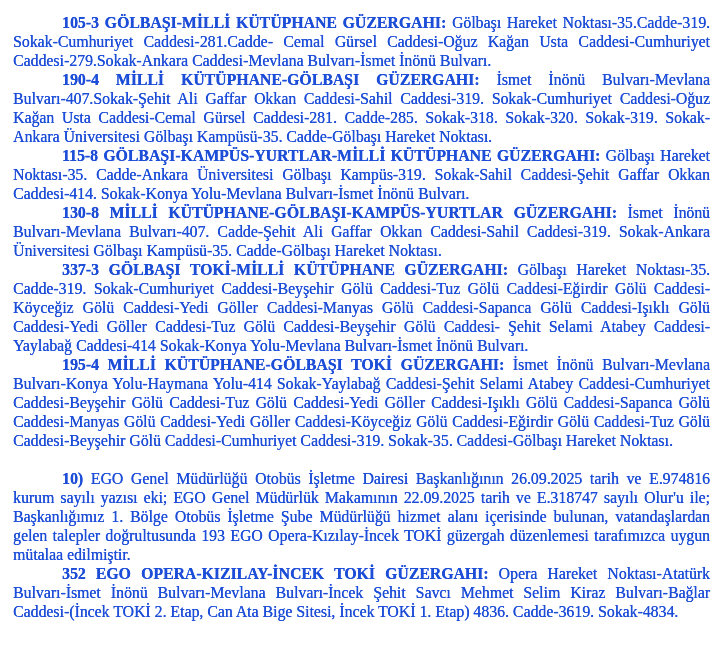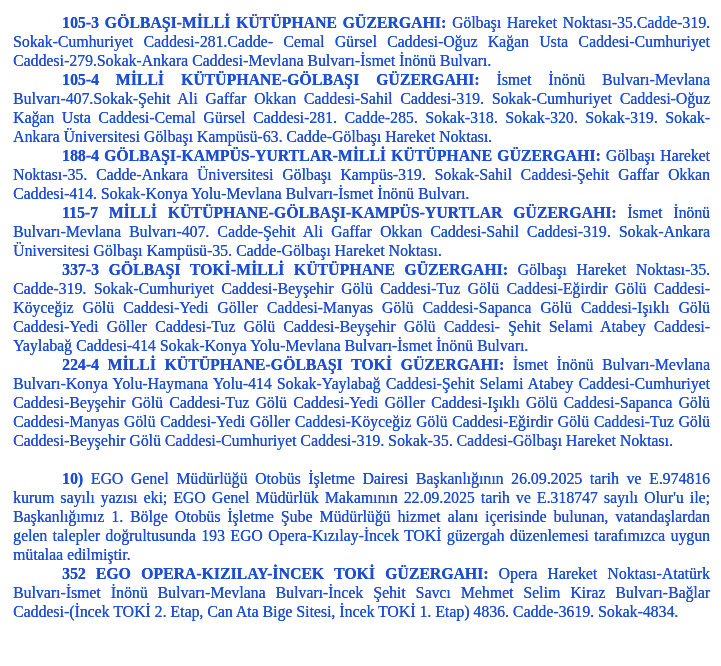--- a/index.html
+++ b/index.html
@@ -40,42 +40,42 @@
 <body>
 
 <div class="page">
 
   <p class="para">
     <span class="hdr">105-3 GÖLBAŞI-MİLLİ KÜTÜPHANE GÜZERGAHI:</span>
     <span>Gölbaşı Hareket Noktası-35.Cadde-319. Sokak-Cumhuriyet Caddesi-281.Cadde- Cemal Gürsel Caddesi-Oğuz Kağan Usta Caddesi-Cumhuriyet Caddesi-279.Sokak-Ankara Caddesi-Mevlana Bulvarı-İsmet İnönü Bulvarı.</span>
   </p>
 
   <p class="para">
-    <span class="hdr">105-4 MİLLİ KÜTÜPHANE-GÖLBAŞI GÜZERGAHI:</span>
-    <span>İsmet İnönü Bulvarı-Mevlana Bulvarı-407.Sokak-Şehit Ali Gaffar Okkan Caddesi-Sahil Caddesi-319. Sokak-Cumhuriyet Caddesi-Oğuz Kağan Usta Caddesi-Cemal Gürsel Caddesi-281. Cadde-285. Sokak-318. Sokak-320. Sokak-319. Sokak-Ankara Üniversitesi Gölbaşı Kampüsü-63. Cadde-Gölbaşı Hareket Noktası.</span>
+    <span class="hdr">190-4 MİLLİ KÜTÜPHANE-GÖLBAŞI GÜZERGAHI:</span>
+    <span>İsmet İnönü Bulvarı-Mevlana Bulvarı-407.Sokak-Şehit Ali Gaffar Okkan Caddesi-Sahil Caddesi-319. Sokak-Cumhuriyet Caddesi-Oğuz Kağan Usta Caddesi-Cemal Gürsel Caddesi-281. Cadde-285. Sokak-318. Sokak-320. Sokak-319. Sokak-Ankara Üniversitesi Gölbaşı Kampüsü-35. Cadde-Gölbaşı Hareket Noktası.</span>
   </p>
 
 
   <p class="para">
-    <span class="hdr">188-4 GÖLBAŞI-KAMPÜS-YURTLAR-MİLLİ KÜTÜPHANE GÜZERGAHI:</span>
+    <span class="hdr">115-8 GÖLBAŞI-KAMPÜS-YURTLAR-MİLLİ KÜTÜPHANE GÜZERGAHI:</span>
     <span>Gölbaşı Hareket Noktası-35. Cadde-Ankara Üniversitesi Gölbaşı Kampüs-319. Sokak-Sahil Caddesi-Şehit Gaffar Okkan Caddesi-414. Sokak-Konya Yolu-Mevlana Bulvarı-İsmet İnönü Bulvarı.</span>
   </p>
 
   <p class="para">
-    <span class="hdr">115-7 MİLLİ KÜTÜPHANE-GÖLBAŞI-KAMPÜS-YURTLAR GÜZERGAHI:</span>
+    <span class="hdr">130-8 MİLLİ KÜTÜPHANE-GÖLBAŞI-KAMPÜS-YURTLAR GÜZERGAHI:</span>
     <span>İsmet İnönü Bulvarı-Mevlana Bulvarı-407. Cadde-Şehit Ali Gaffar Okkan Caddesi-Sahil Caddesi-319. Sokak-Ankara Üniversitesi Gölbaşı Kampüsü-35. Cadde-Gölbaşı Hareket Noktası.</span>
   </p>
 
   <p class="para">
     <span class="hdr">337-3 GÖLBAŞI TOKİ-MİLLİ KÜTÜPHANE GÜZERGAHI:</span>
     <span>Gölbaşı Hareket Noktası-35. Cadde-319. Sokak-Cumhuriyet Caddesi-Beyşehir Gölü Caddesi-Tuz Gölü Caddesi-Eğirdir Gölü Caddesi-Köyceğiz Gölü Caddesi-Yedi Göller Caddesi-Manyas Gölü Caddesi-Sapanca Gölü Caddesi-Işıklı Gölü Caddesi-Yedi Göller Caddesi-Tuz Gölü Caddesi-Beyşehir Gölü Caddesi- Şehit Selami Atabey Caddesi-Yaylabağ Caddesi-414 Sokak-Konya Yolu-Mevlana Bulvarı-İsmet İnönü Bulvarı.</span>
   </p>
 
   <p class="para">
-    <span class="hdr">224-4 MİLLİ KÜTÜPHANE-GÖLBAŞI TOKİ GÜZERGAHI:</span>
+    <span class="hdr">195-4 MİLLİ KÜTÜPHANE-GÖLBAŞI TOKİ GÜZERGAHI:</span>
     <span>İsmet İnönü Bulvarı-Mevlana Bulvarı-Konya Yolu-Haymana Yolu-414 Sokak-Yaylabağ Caddesi-Şehit Selami Atabey Caddesi-Cumhuriyet Caddesi-Beyşehir Gölü Caddesi-Tuz Gölü Caddesi-Yedi Göller Caddesi-Işıklı Gölü Caddesi-Sapanca Gölü Caddesi-Manyas Gölü Caddesi-Yedi Göller Caddesi-Köyceğiz Gölü Caddesi-Eğirdir Gölü Caddesi-Tuz Gölü Caddesi-Beyşehir Gölü Caddesi-Cumhuriyet Caddesi-319. Sokak-35. Caddesi-Gölbaşı Hareket Noktası.</span>
   </p>
 
   <p class="para gap-before">
     <span class="hdr">10)</span>
     <span>EGO Genel Müdürlüğü Otobüs İşletme Dairesi Başkanlığının 26.09.2025 tarih ve E.974816 kurum sayılı yazısı eki; EGO Genel Müdürlük Makamının 22.09.2025 tarih ve E.318747 sayılı Olur'u ile; Başkanlığımız 1. Bölge Otobüs İşletme Şube Müdürlüğü hizmet alanı içerisinde bulunan, vatandaşlardan gelen talepler doğrultusunda 193 EGO Opera-Kızılay-İncek TOKİ güzergah düzenlemesi tarafımızca uygun mütalaa edilmiştir.</span>
   </p>
 
   <p class="para">
     <span class="hdr">352 EGO OPERA-KIZILAY-İNCEK TOKİ GÜZERGAHI:</span>

